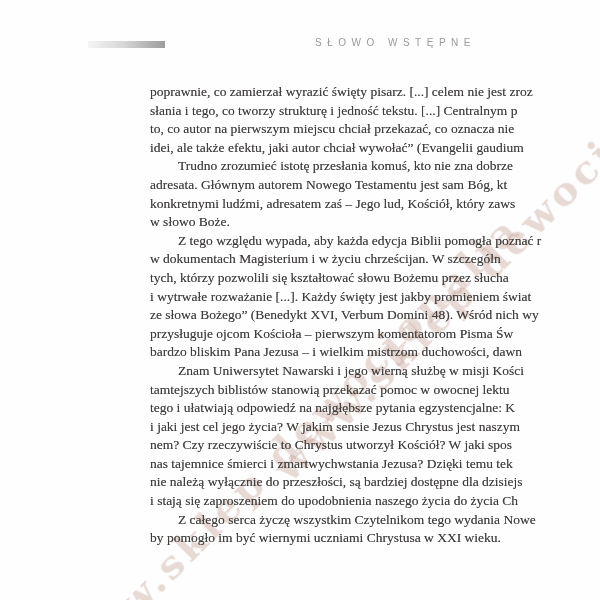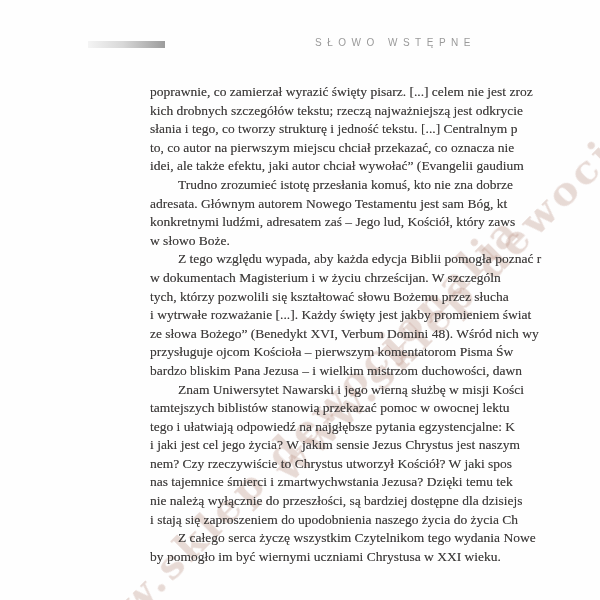--- a/index.html
+++ b/index.html
@@ -79,21 +79,20 @@
 
 <div class="page">
   <div class="grad-bar"></div>
   <div class="header">SŁOWO WSTĘPNE</div>
 
   <div class="wm wm1" style="color: rgb(181, 137, 122);">www.sklep dewocjonalia</div>
   <div class="wm wm2" style="color: rgb(181, 137, 122);">www.sklep dewocjonalia</div>
 
   <div class="body-text">
       <div class="line"><span>poprawnie, co zamierzał wyrazić święty pisarz. [...] celem nie jest zroz</span></div>
-      <div class="line"><span>kich drobnych szczegółów tekstu; rzeczą najważniejszą jest odkrycie</span></div>
       <div class="line"><span>słania i tego, co tworzy strukturę i jedność tekstu. [...] Centralnym p</span></div>
       <div class="line"><span>to, co autor na pierwszym miejscu chciał przekazać, co oznacza nie</span></div>
       <div class="line"><span>idei, ale także efektu, jaki autor chciał wywołać” (</span><span class="it">Evangelii gaudium</span></div>
       <div class="line indent"><span>Trudno zrozumieć istotę przesłania komuś, kto nie zna dobrze</span></div>
       <div class="line"><span>adresata. Głównym autorem Nowego Testamentu jest sam Bóg, kt</span></div>
       <div class="line"><span>konkretnymi ludźmi, adresatem zaś – Jego lud, Kościół, który zaws</span></div>
       <div class="line"><span>w słowo Boże.</span></div>
       <div class="line indent"><span>Z tego względu wypada, aby każda edycja Biblii pomogła poznać r</span></div>
       <div class="line"><span>w dokumentach Magisterium i w życiu chrześcijan. W szczególn</span></div>
       <div class="line"><span>tych, którzy pozwolili się kształtować słowu Bożemu przez słucha</span></div>

